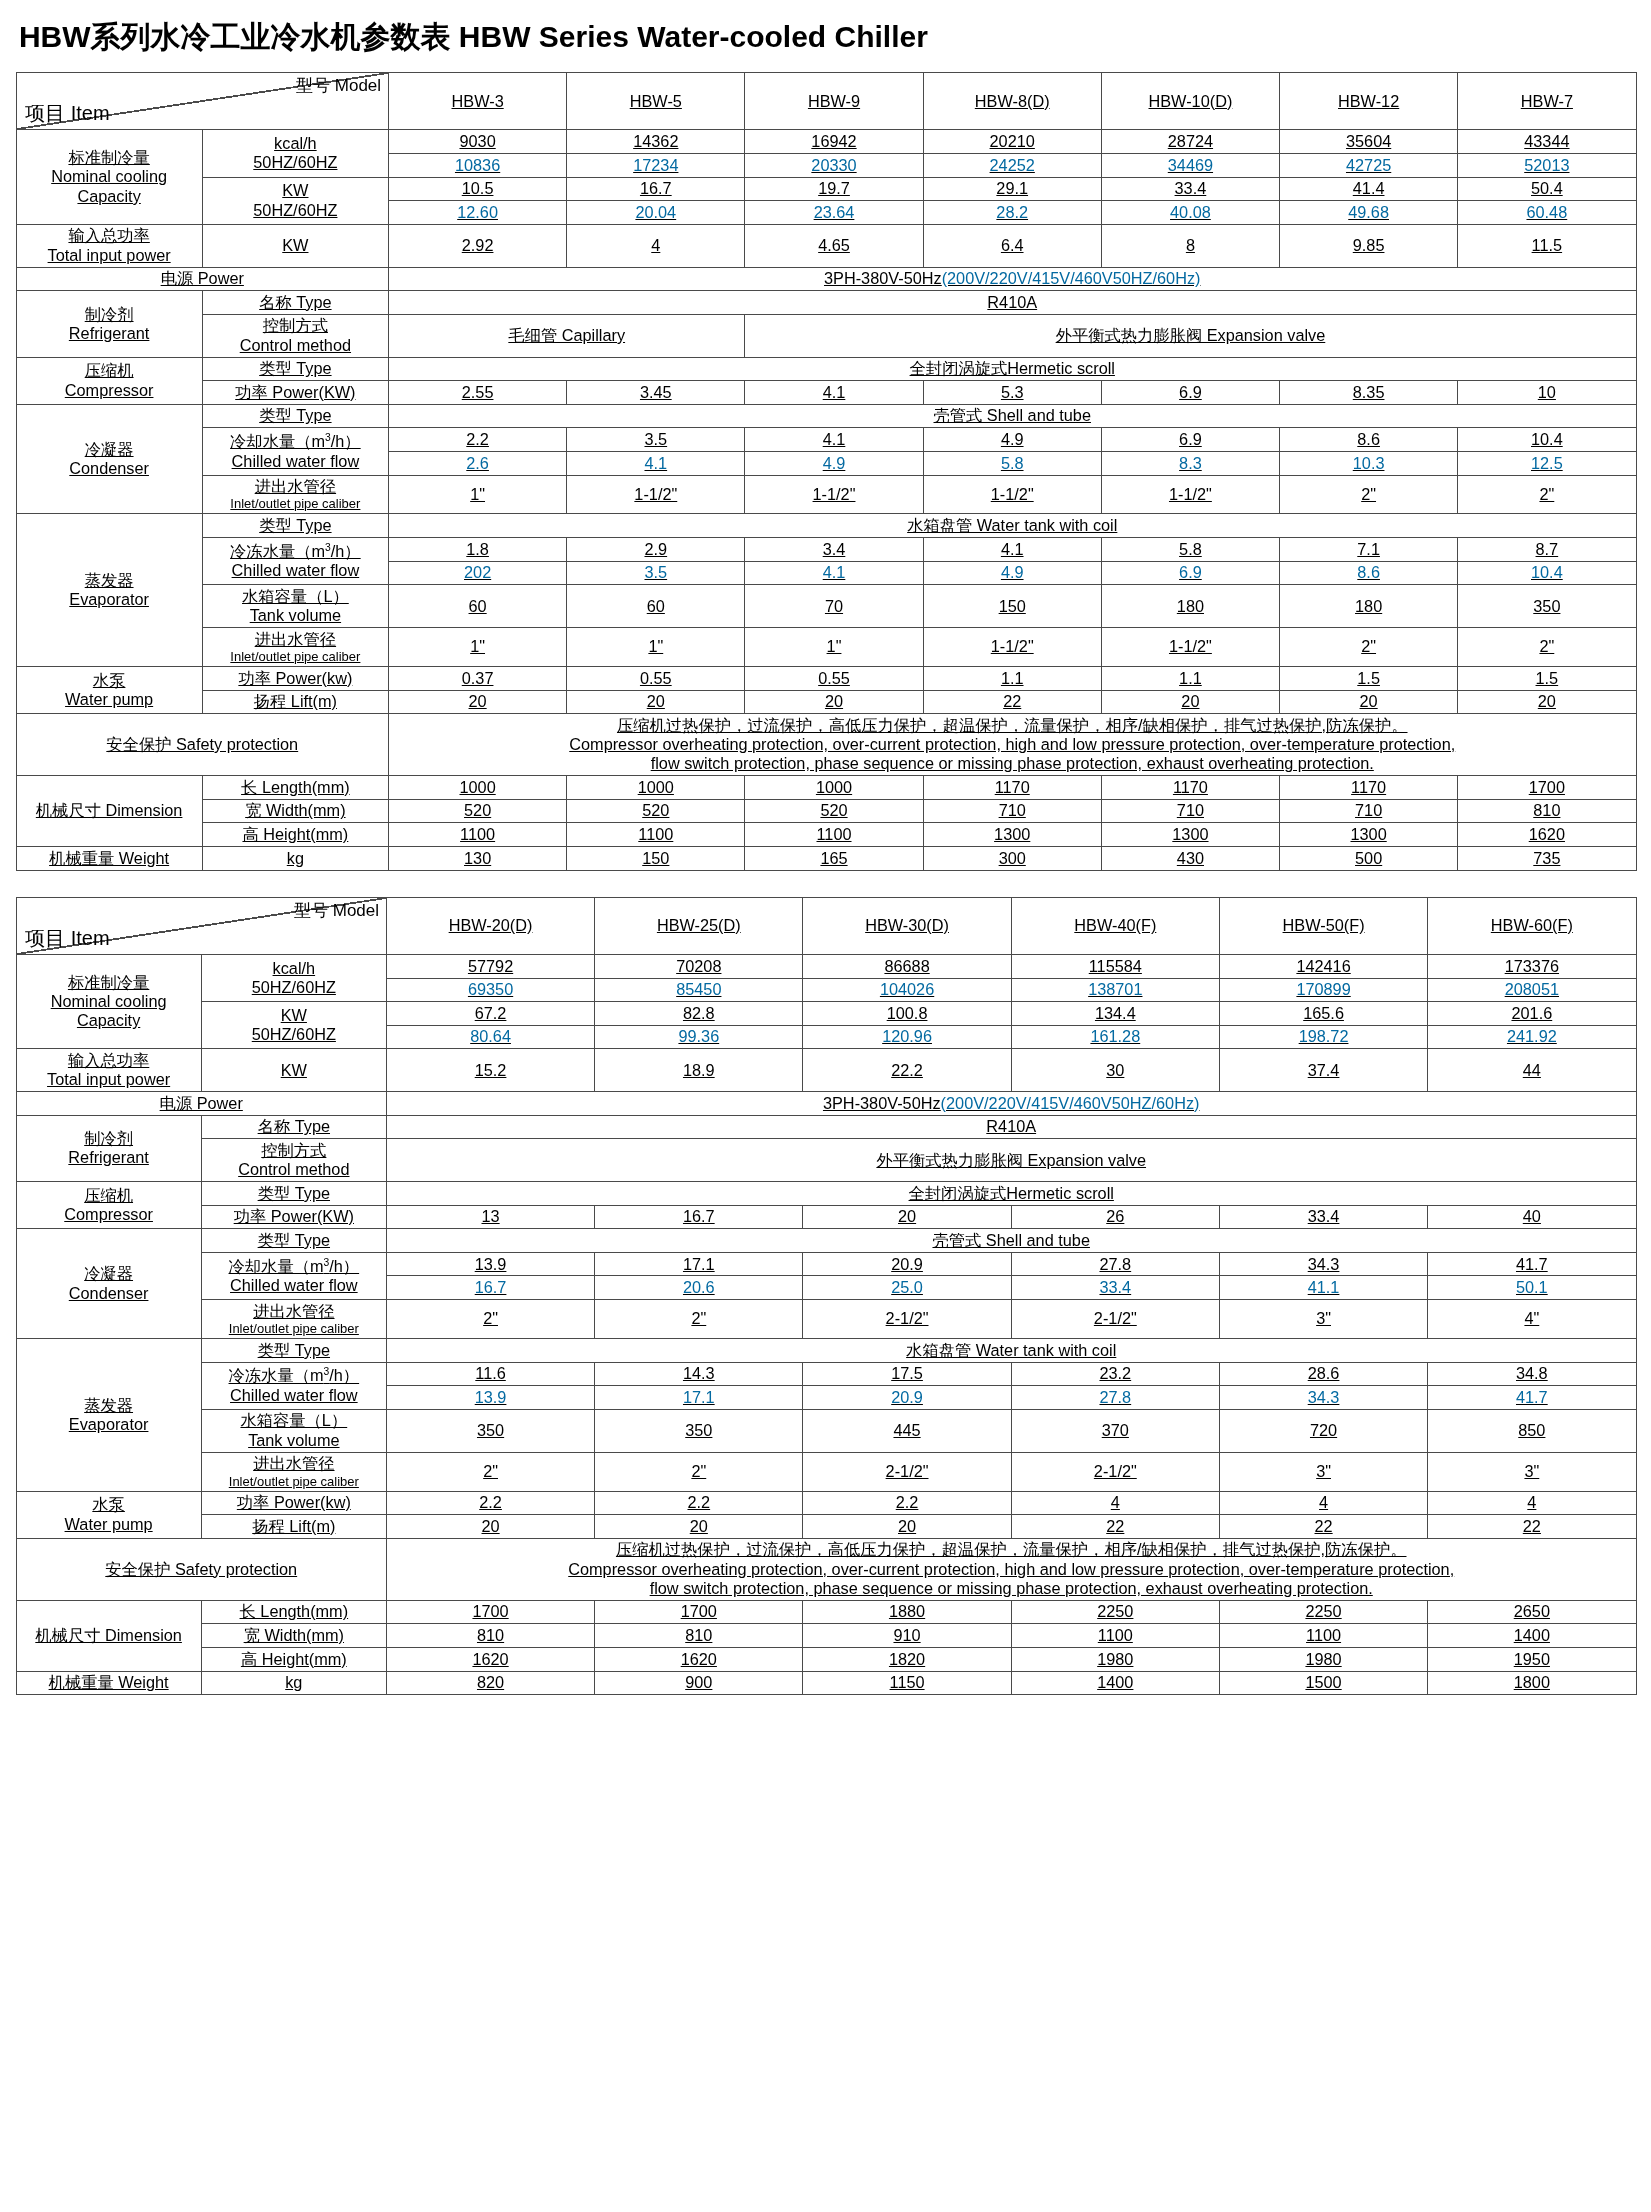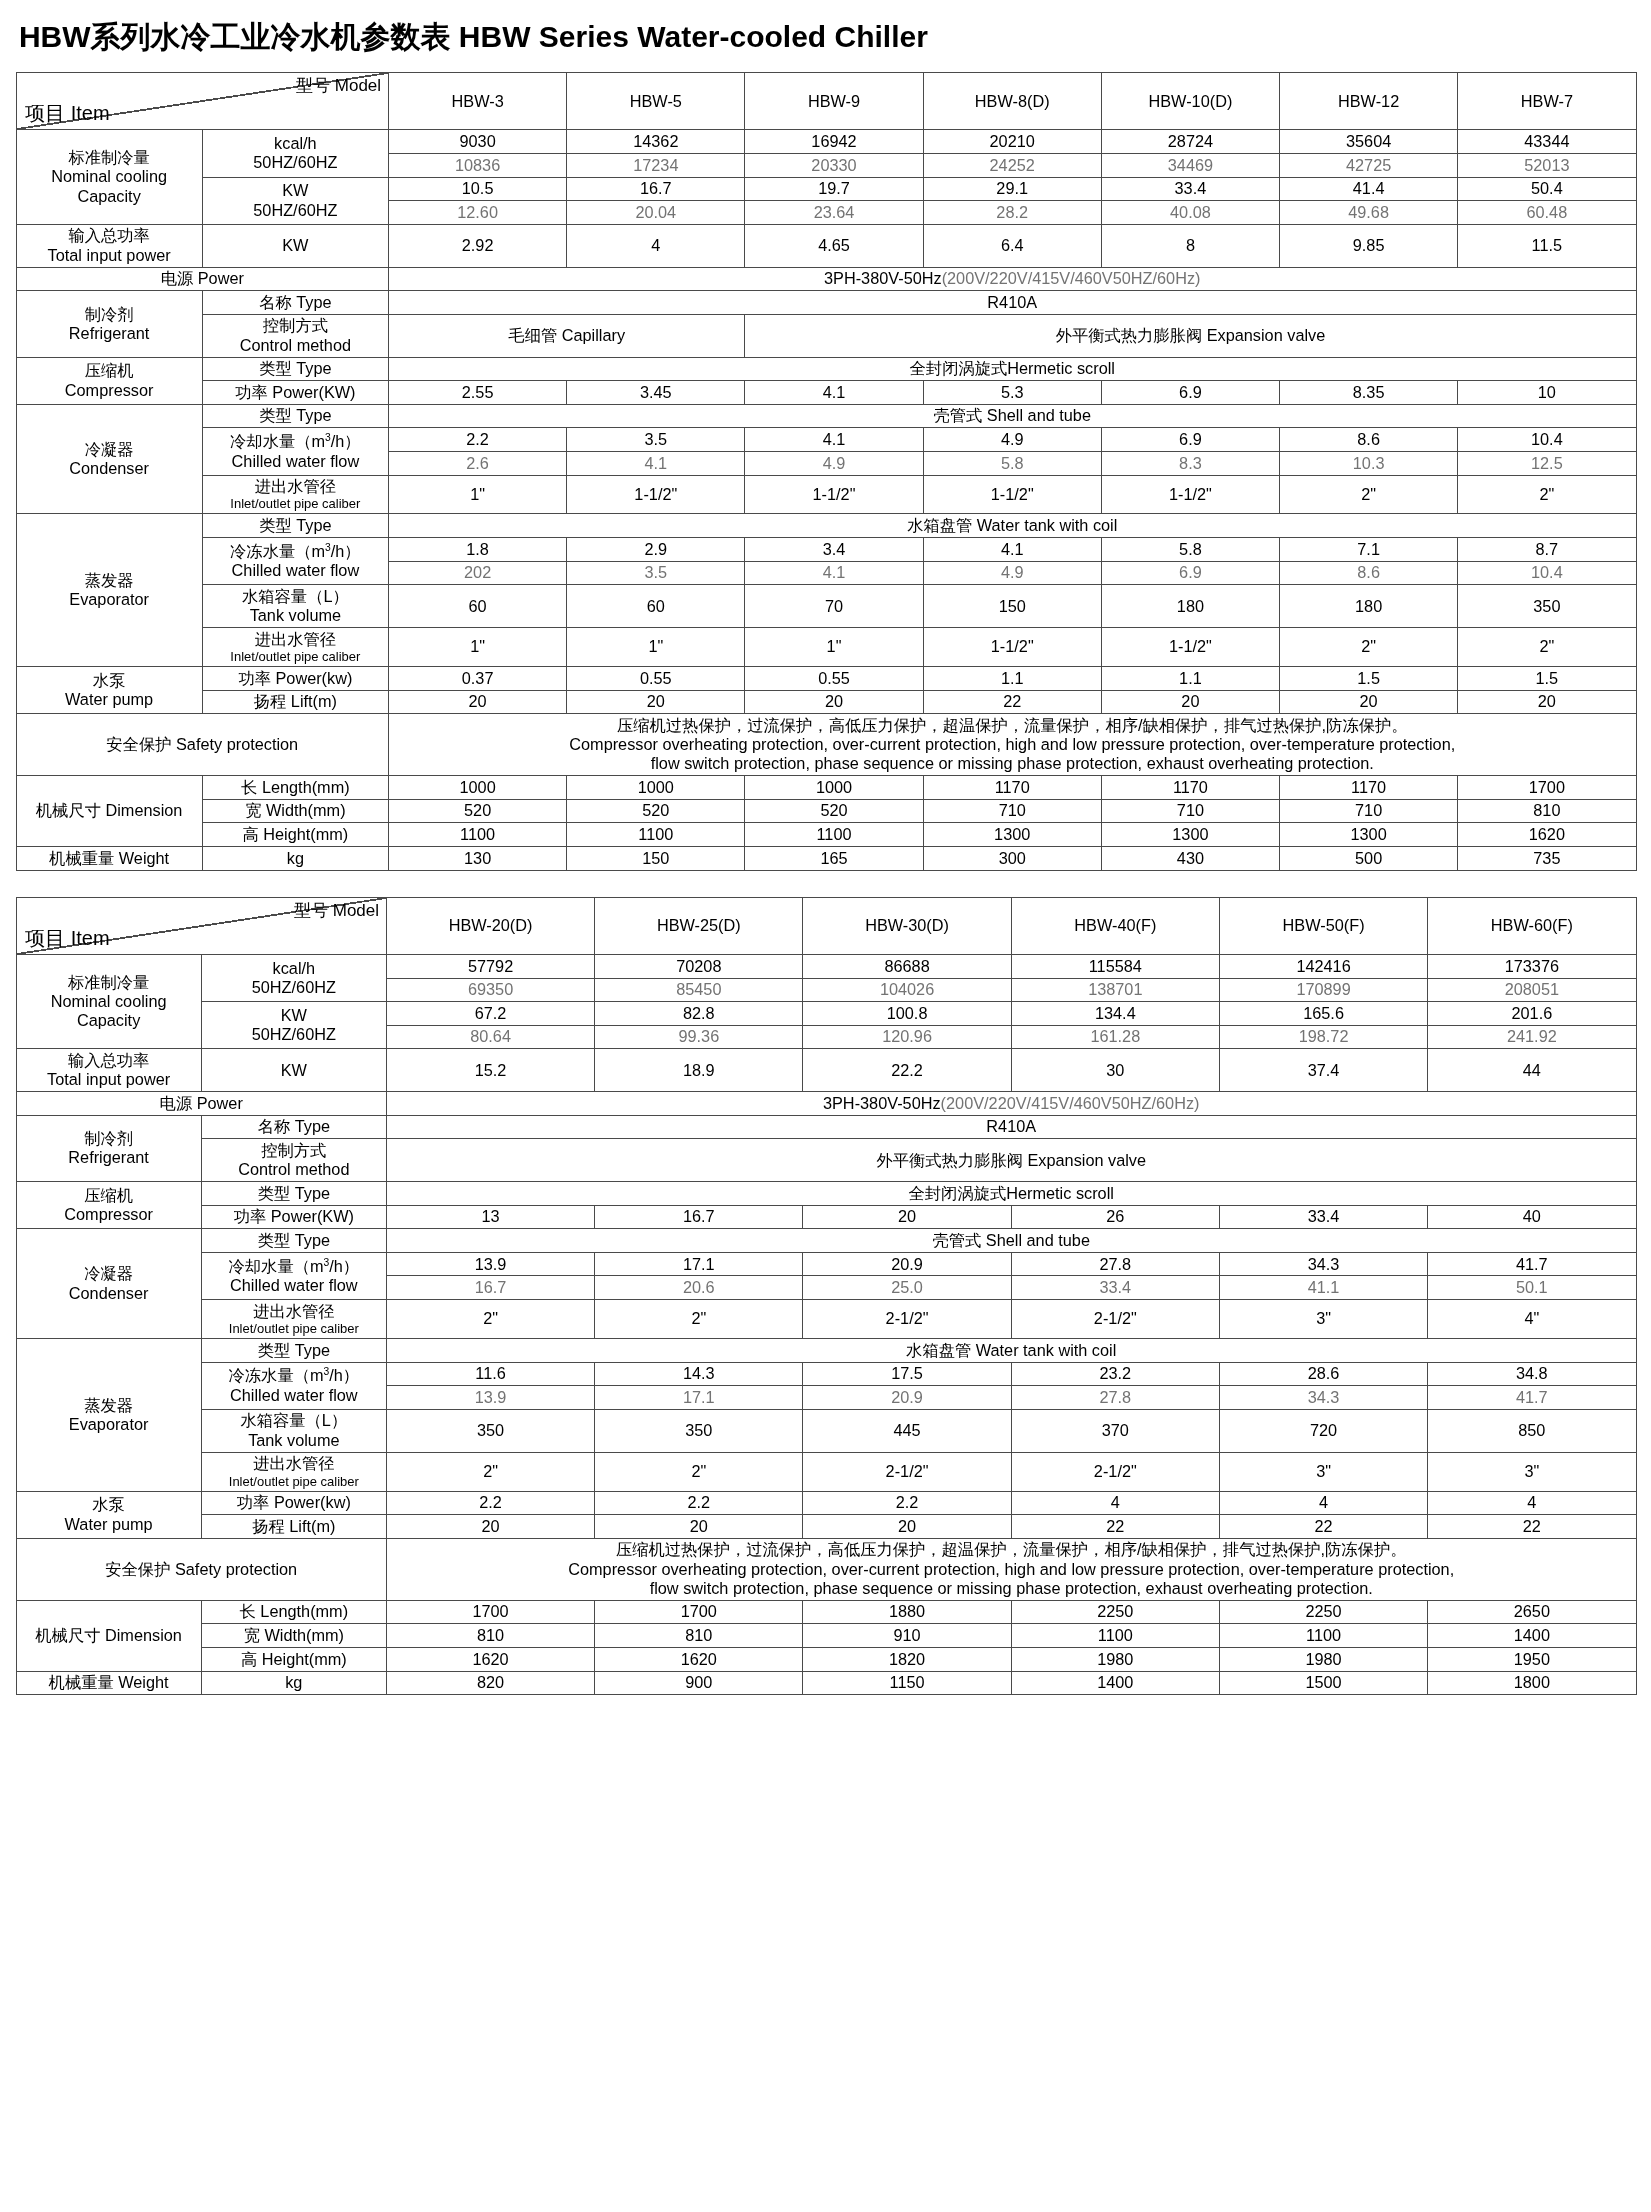--- a/index.html
+++ b/index.html
@@ -15,20 +15,21 @@
     font-weight:bold;
     letter-spacing:0px;
     margin:5.2px 0 13.8px 3.4px;
     white-space:nowrap;
   }
   table.spec{
     border-collapse:collapse;
     width:1621px;
     table-layout:fixed;
     margin-bottom:26px;
+    text-decoration:underline;
   }
   table.spec td{
     border:0.9px solid #4a4a4a;
     text-align:center;
     vertical-align:middle;
     font-size:16.3px;
     padding:1.7px 2.6px;
     line-height:1.18;
     background:#ffffff;
   }
@@ -38,21 +39,21 @@
     line-height:1.2;
   }
   td.lab2{
     background:#dfe2ae;
     font-size:16.3px;
     line-height:1.2;
   }
   td.lab-small{font-size:14.6px;margin-left:36px;}
   .cn{display:block;}
   .en{display:block;}
-  .red{color:#737373;}
+  .red{color:#0369a1;}
   .hdr-corner{
     position:relative;
     background:#d9dca3;
     height:53px;
     padding:0;
   }
   .hdr-corner .diag{
     position:absolute;inset:0;
     background:linear-gradient(to right bottom, transparent 0%, transparent calc(50% - 0.9px), #4a4a4a calc(50% - 0.9px), #4a4a4a calc(50% + 0.9px), transparent calc(50% + 0.9px), transparent 100%);
   }

